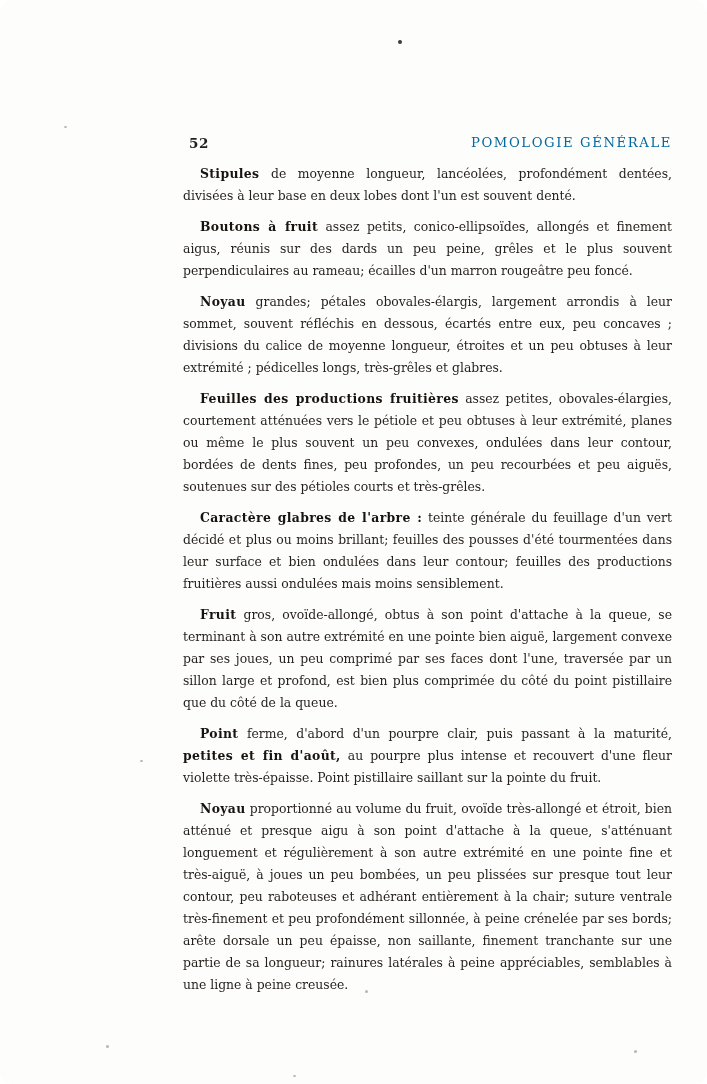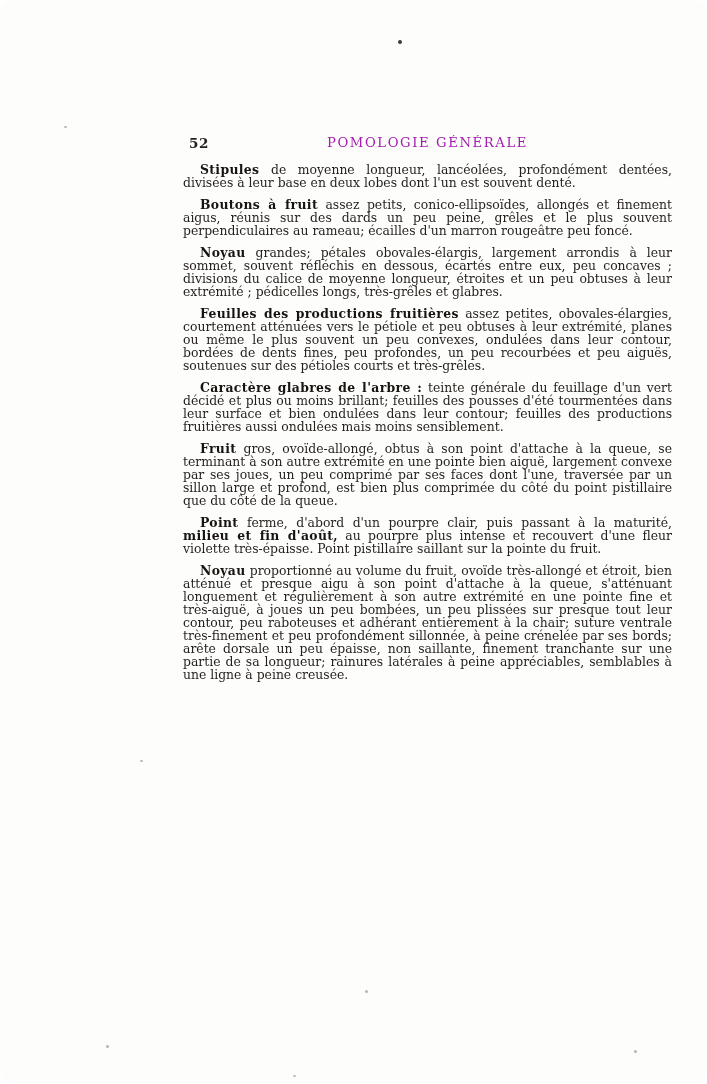--- a/index.html
+++ b/index.html
@@ -26,33 +26,33 @@
   }
   .page-number {
     position: absolute;
     left: 6px;
     top: 0;
     font-size: 13.5px;
     font-weight: bold;
     letter-spacing: 0.5px;
   }
   .running-title {
-    text-align: center;
+    text-align: right;
     font-size: 13.2px;
     letter-spacing: 1.6px;
     font-weight: normal;
-    color: #a21caf;
+    color: #0369a1;
   }
   .body-text {
     position: absolute;
     top: 163px;
     left: 183px;
     width: 489px;
     font-size: 12.4px;
-    line-height: 13px;
+    line-height: 22px;
     text-align: justify;
     color: #241f1b;
   }
   .body-text p {
     margin: 0 0 9px 0;
     text-indent: 17px;
   }
   .lead {
     font-weight: bold;
     letter-spacing: 0.35px;
@@ -83,17 +83,17 @@
     <div class="running-title">POMOLOGIE GÉNÉRALE</div>
   </div>
 
   <div class="body-text">
     <p><span class="lead">Stipules</span><span> de moyenne longueur, lancéolées, profondément dentées, divisées à leur base en deux lobes dont l'un est souvent denté.</span></p>
     <p><span class="lead">Boutons à fruit</span><span> assez petits, conico-ellipsoïdes, allongés et finement aigus, réunis sur des dards un peu peine, grêles et le plus souvent perpendiculaires au rameau; écailles d'un marron rougeâtre peu foncé.</span></p>
     <p><span class="lead">Noyau</span><span> grandes; pétales obovales-élargis, largement arrondis à leur sommet, souvent réfléchis en dessous, écartés entre eux, peu concaves ; divisions du calice de moyenne longueur, étroites et un peu obtuses à leur extrémité ; pédicelles longs, très-grêles et glabres.</span></p>
     <p><span class="lead">Feuilles des productions fruitières</span><span> assez petites, obovales-élargies, courtement atténuées vers le pétiole et peu obtuses à leur extrémité, planes ou même le plus souvent un peu convexes, ondulées dans leur contour, bordées de dents fines, peu profondes, un peu recourbées et peu aiguës, soutenues sur des pétioles courts et très-grêles.</span></p>
     <p><span class="lead">Caractère glabres de l'arbre :</span><span> teinte générale du feuillage d'un vert décidé et plus ou moins brillant; feuilles des pousses d'été tourmentées dans leur surface et bien ondulées dans leur contour; feuilles des productions fruitières aussi ondulées mais moins sensiblement.</span></p>
     <p><span class="lead">Fruit</span><span> gros, ovoïde-allongé, obtus à son point d'attache à la queue, se terminant à son autre extrémité en une pointe bien aiguë, largement convexe par ses joues, un peu comprimé par ses faces dont l'une, traversée par un sillon large et profond, est bien plus comprimée du côté du point pistillaire que du côté de la queue.</span></p>
-    <p><span class="lead">Point</span><span> ferme, d'abord d'un pourpre clair, puis passant à la maturité, </span><span class="lead">milieu et fin d'août,</span><span> au pourpre plus intense et recouvert d'une fleur violette très-épaisse. Point pistillaire saillant sur la pointe du fruit.</span></p>
+    <p><span class="lead">Point</span><span> ferme, d'abord d'un pourpre clair, puis passant à la maturité, </span><span class="lead">petites et fin d'août,</span><span> au pourpre plus intense et recouvert d'une fleur violette très-épaisse. Point pistillaire saillant sur la pointe du fruit.</span></p>
     <p><span class="lead">Noyau</span><span> proportionné au volume du fruit, ovoïde très-allongé et étroit, bien atténué et presque aigu à son point d'attache à la queue, s'atténuant longuement et régulièrement à son autre extrémité en une pointe fine et très-aiguë, à joues un peu bombées, un peu plissées sur presque tout leur contour, peu raboteuses et adhérant entièrement à la chair; suture ventrale très-finement et peu profondément sillonnée, à peine crénelée par ses bords; arête dorsale un peu épaisse, non saillante, finement tranchante sur une partie de sa longueur; rainures latérales à peine appréciables, semblables à une ligne à peine creusée.</span></p>
   </div>
 
 </div>
 
 </body></html>

